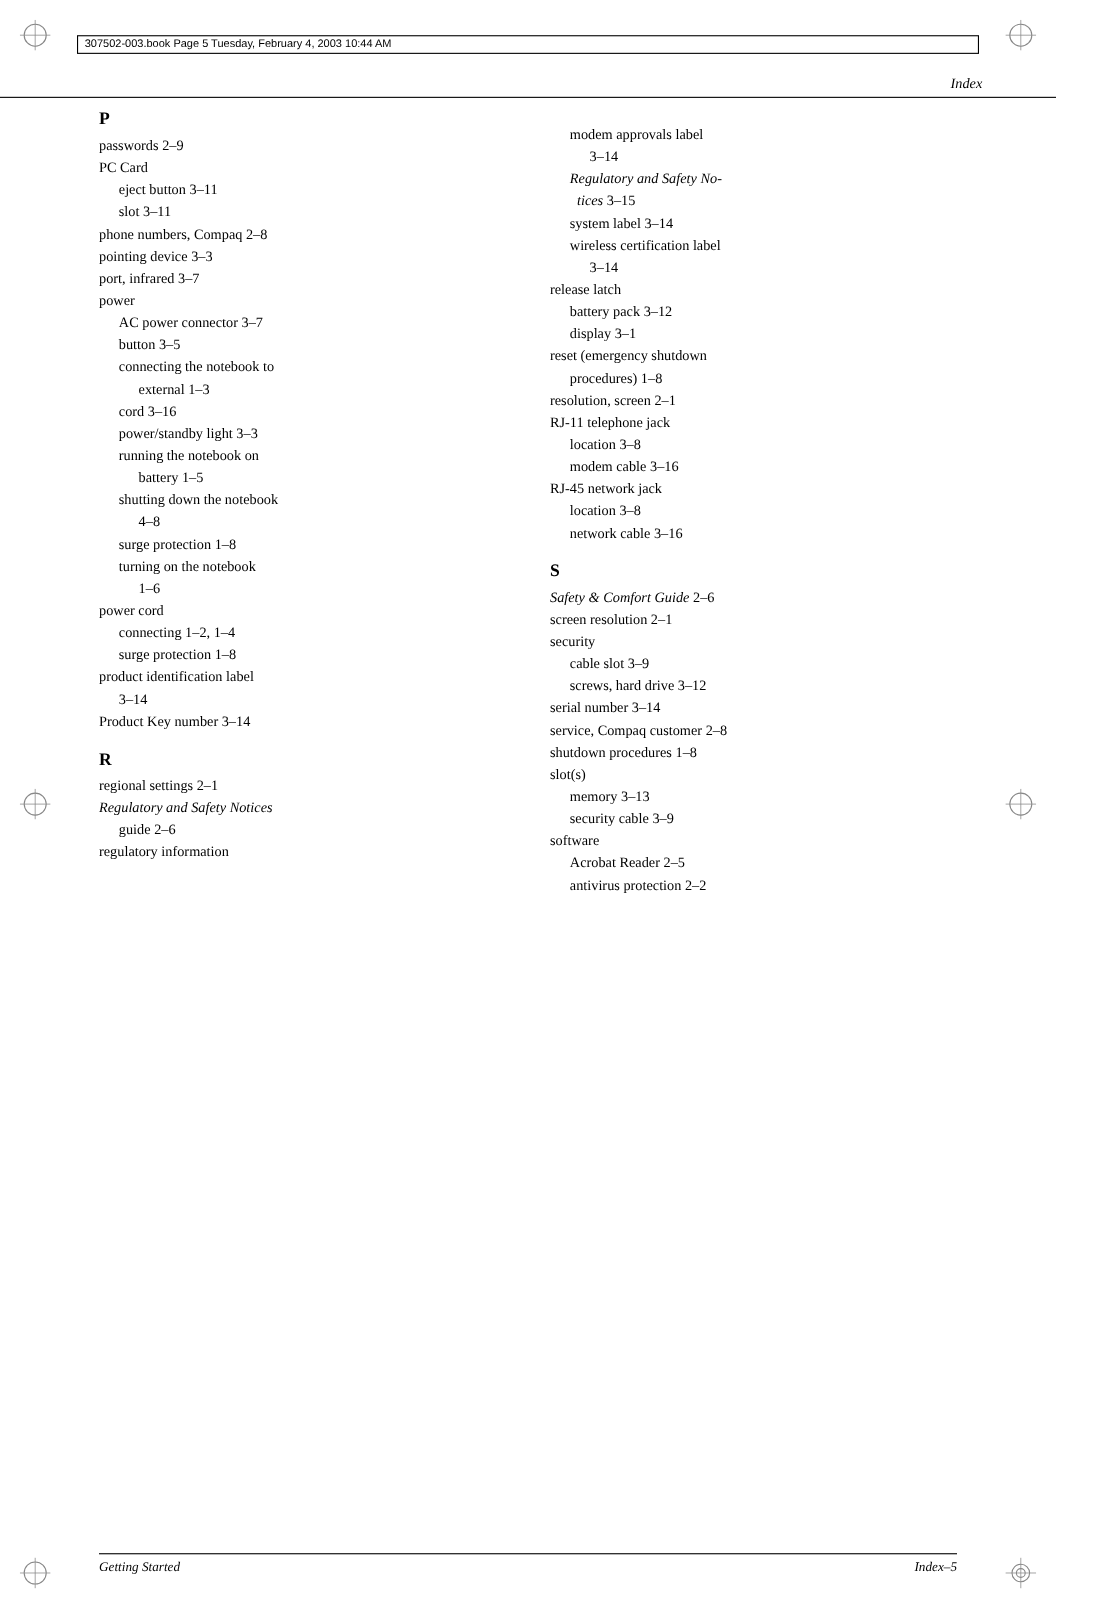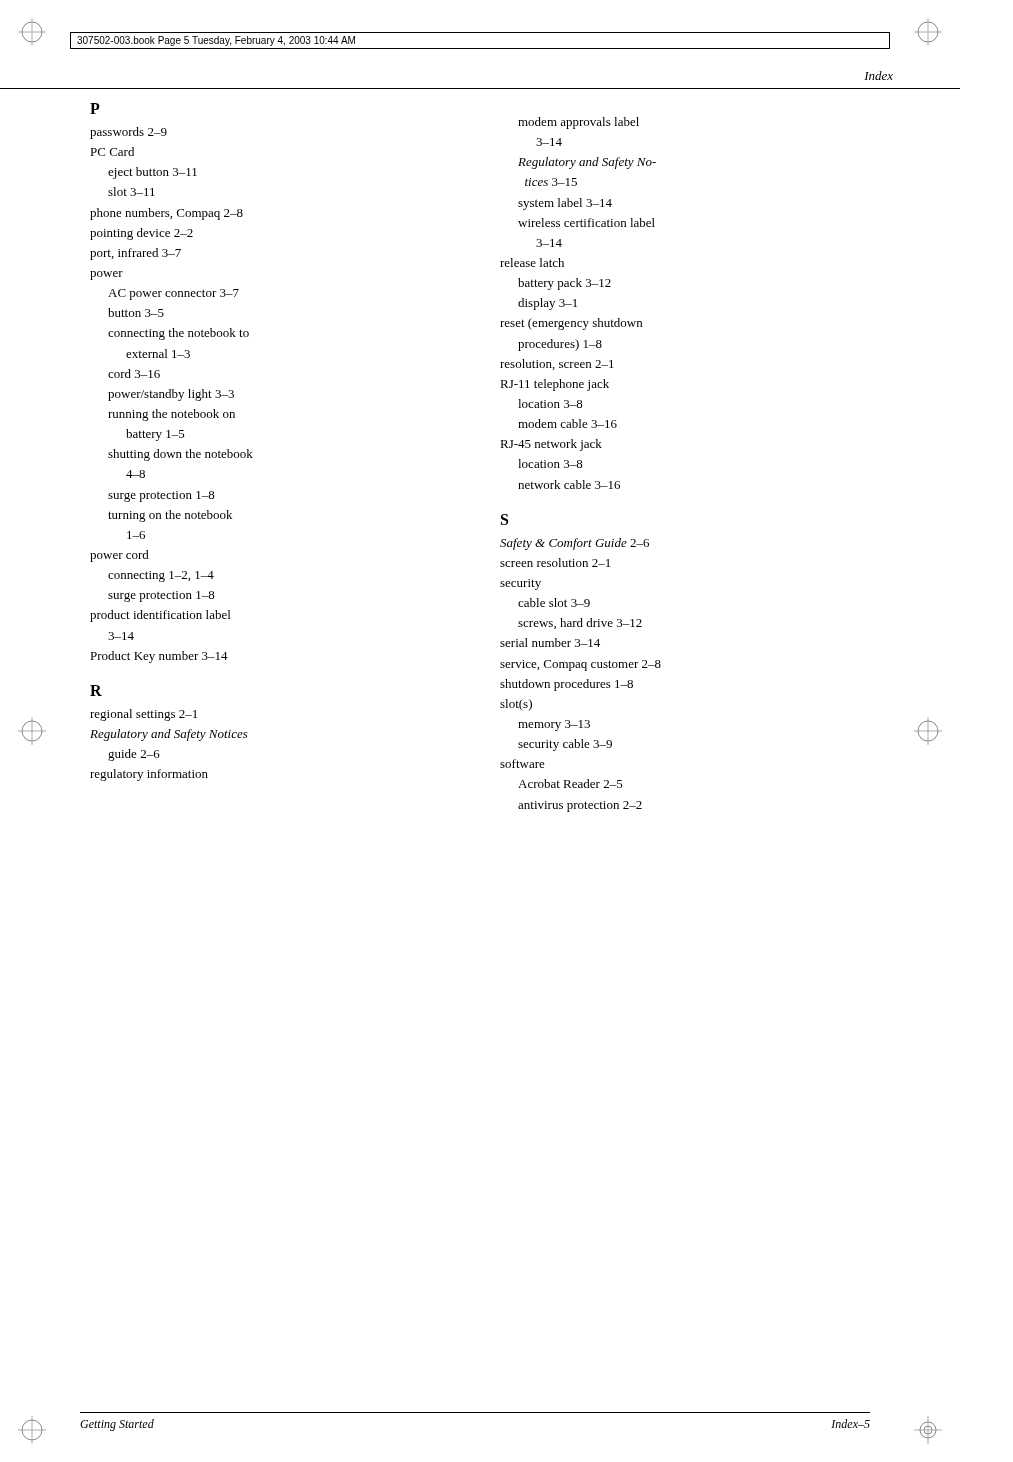--- a/index.html
+++ b/index.html
@@ -120,21 +120,21 @@
     }
 
     em {
       font-style: italic;
     }
 
     
     .page-footer {
       position: absolute;
       bottom: 30px;
-      left: 80px;
+      left: 90px;
       right: 90px;
       display: flex;
       justify-content: space-between;
       font-style: italic;
       font-size: 12px;
       border-top: 1px solid #000;
       padding-top: 4px;
     }
   </style>
 </head>
@@ -198,21 +198,21 @@
 
     <div class="col-left">
 
       <div class="section-letter"><strong>P</strong></div>
 
       <div class="index-entry level0">passwords 2–9</div>
       <div class="index-entry level0">PC Card</div>
       <div class="index-entry level1">eject button 3–11</div>
       <div class="index-entry level1">slot 3–11</div>
       <div class="index-entry level0">phone numbers, Compaq 2–8</div>
-      <div class="index-entry level0">pointing device 2–2</div>
+      <div class="index-entry level0">pointing device 3–3</div>
       <div class="index-entry level0">port, infrared 3–7</div>
       <div class="index-entry level0">power</div>
       <div class="index-entry level1">AC power connector 3–7</div>
       <div class="index-entry level1">button 3–5</div>
       <div class="index-entry level1">connecting the notebook to</div>
       <div class="index-entry level2">external 1–3</div>
       <div class="index-entry level1">cord 3–16</div>
       <div class="index-entry level1">power/standby light 3–3</div>
       <div class="index-entry level1">running the notebook on</div>
       <div class="index-entry level2">battery 1–5</div>

